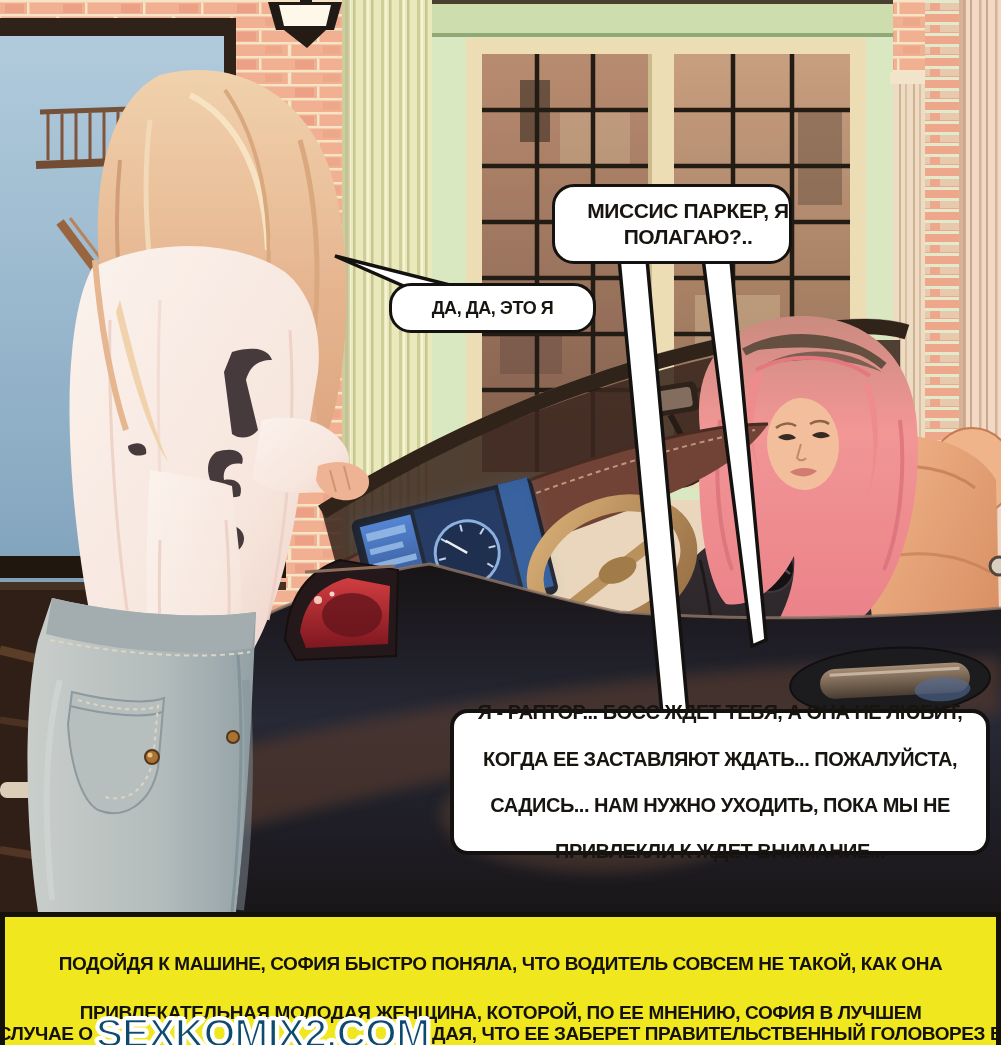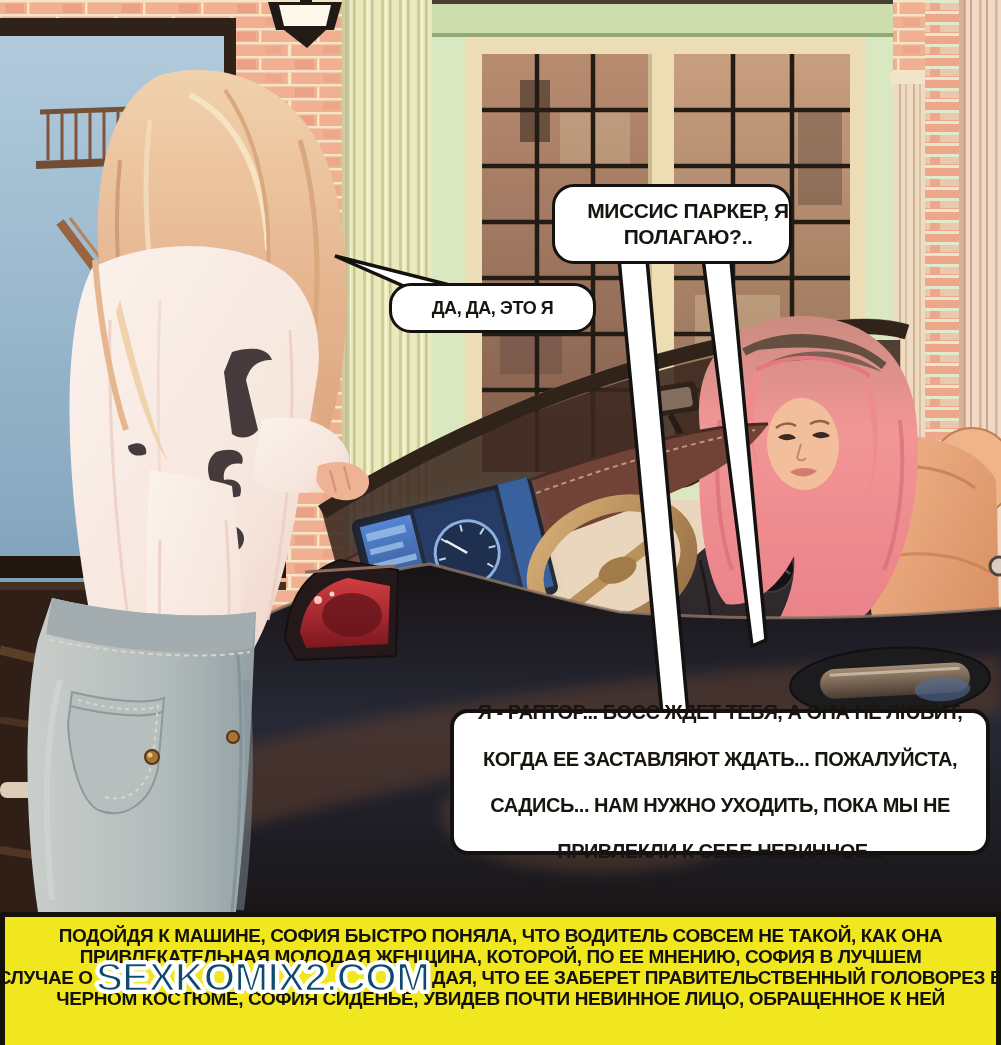--- a/index.html
+++ b/index.html
@@ -22,21 +22,21 @@
   #bubble-da{left:389px;top:283px;width:207px;height:50px;font-size:18px;}
   #bubble-raptor{left:450px;top:709px;width:540px;height:146px;font-size:20px;
     letter-spacing:-0.5px;border-width:4.5px;border-radius:18px;gap:20px;}
   #bubble-raptor .ln{line-height:1.32;}
   #caption{
     position:absolute;left:0;top:912px;width:1001px;height:133px;
     box-sizing:border-box;background:#f0e71e;border:5px solid #131108;border-bottom:none;
     z-index:6;color:#131108;font-weight:700;font-size:19px;letter-spacing:-0.4px;
     text-align:center;padding-top:8px;
   }
-  .cap-line{white-space:nowrap;line-height:21px;}
+  .cap-line{white-space:nowrap;line-height:21px;margin-top:28px;}
   .cap-line4{display:flex;justify-content:center;align-items:center;height:21px;white-space:nowrap;}
   #watermark{
     font-size:41px;font-weight:700;color:#0c4a6e;letter-spacing:-1px;line-height:21px;
     -webkit-text-stroke:2.5px #ffffff;
     text-shadow:-3px 0 0 #fff,3px 0 0 #fff,0 -3px 0 #fff,0 3px 0 #fff,
       -2px -2px 0 #fff,2px 2px 0 #fff,-2px 2px 0 #fff,2px -2px 0 #fff;
     position:relative;top:0;margin:0 3px;z-index:7;
   }
 </style>
 </head>
@@ -421,21 +421,21 @@
 </div>
 
 <div class="bubble" id="bubble-da">
   <div class="ln">ДА, ДА, ЭТО Я</div>
 </div>
 
 <div class="bubble" id="bubble-raptor">
   <div class="ln">Я - РАПТОР... БОСС ЖДЕТ ТЕБЯ, А ОНА НЕ ЛЮБИТ,</div>
   <div class="ln">КОГДА ЕЕ ЗАСТАВЛЯЮТ ЖДАТЬ... ПОЖАЛУЙСТА,</div>
   <div class="ln">САДИСЬ... НАМ НУЖНО УХОДИТЬ, ПОКА МЫ НЕ</div>
-  <div class="ln">ПРИВЛЕКЛИ К СЕБЕ НЕВИННОЕ...</div>
+  <div class="ln">ПРИВЛЕКЛИ К ЖДЕТ ВНИМАНИЕ...</div>
 </div>
 
 <div id="caption">
   <div class="cap-line">ПОДОЙДЯ К МАШИНЕ, СОФИЯ БЫСТРО ПОНЯЛА, ЧТО ВОДИТЕЛЬ СОВСЕМ НЕ ТАКОЙ, КАК ОНА</div>
   <div class="cap-line">ПРИВЛЕКАТЕЛЬНАЯ МОЛОДАЯ ЖЕНЩИНА, КОТОРОЙ, ПО ЕЕ МНЕНИЮ, СОФИЯ В ЛУЧШЕМ</div>
   <div class="cap-line4">
     <span>СЛУЧАЕ О</span>
     <span id="watermark">SEXKOMIX2.COM</span>
     <span>ДАЯ, ЧТО ЕЕ ЗАБЕРЕТ ПРАВИТЕЛЬСТВЕННЫЙ ГОЛОВОРЕЗ В</span>
   </div>

